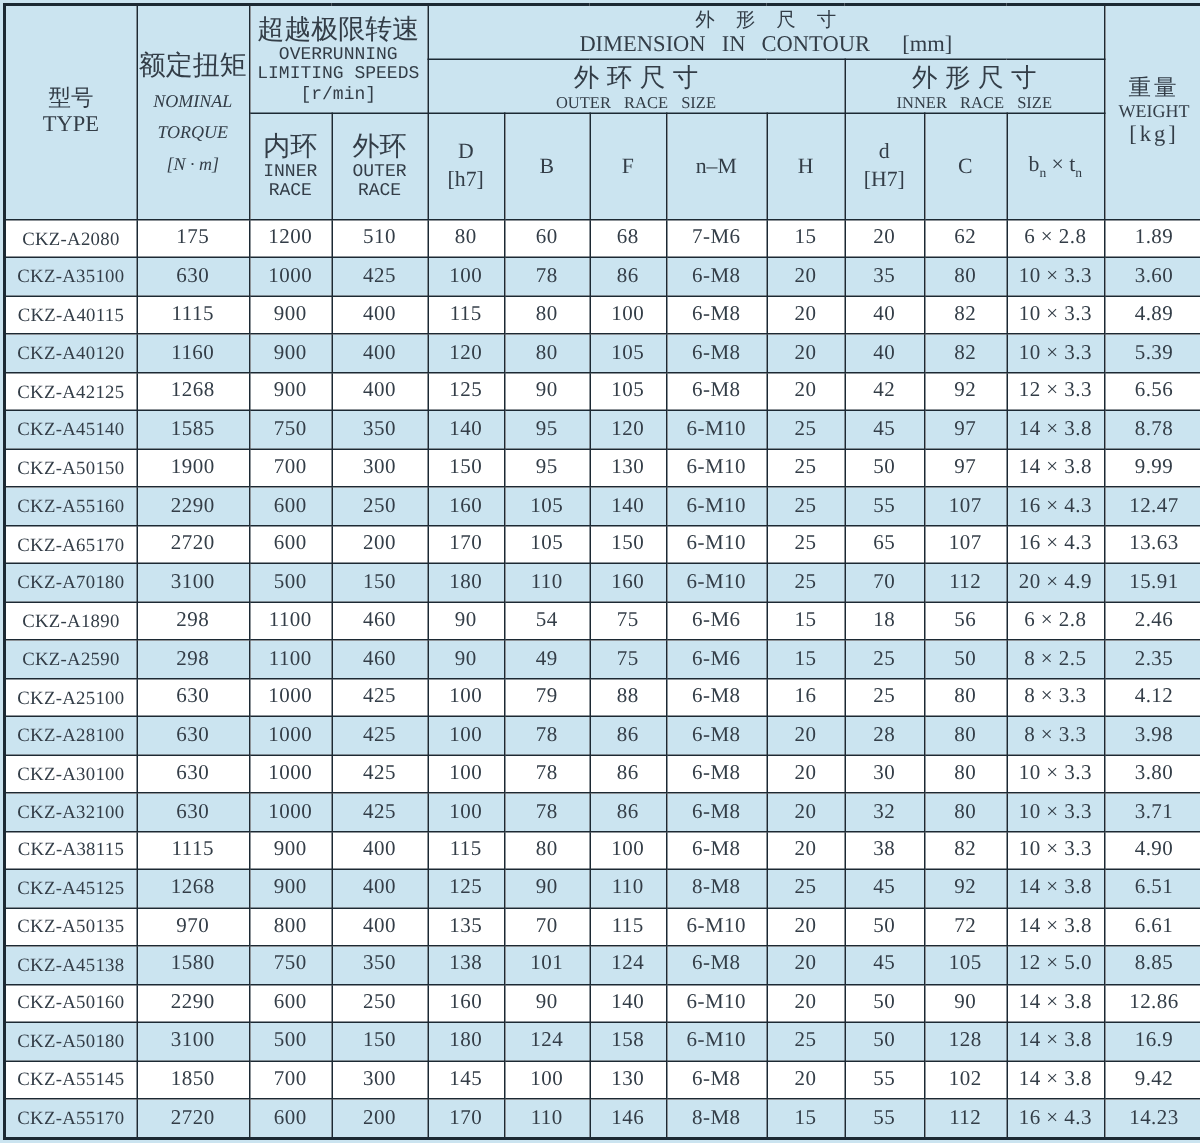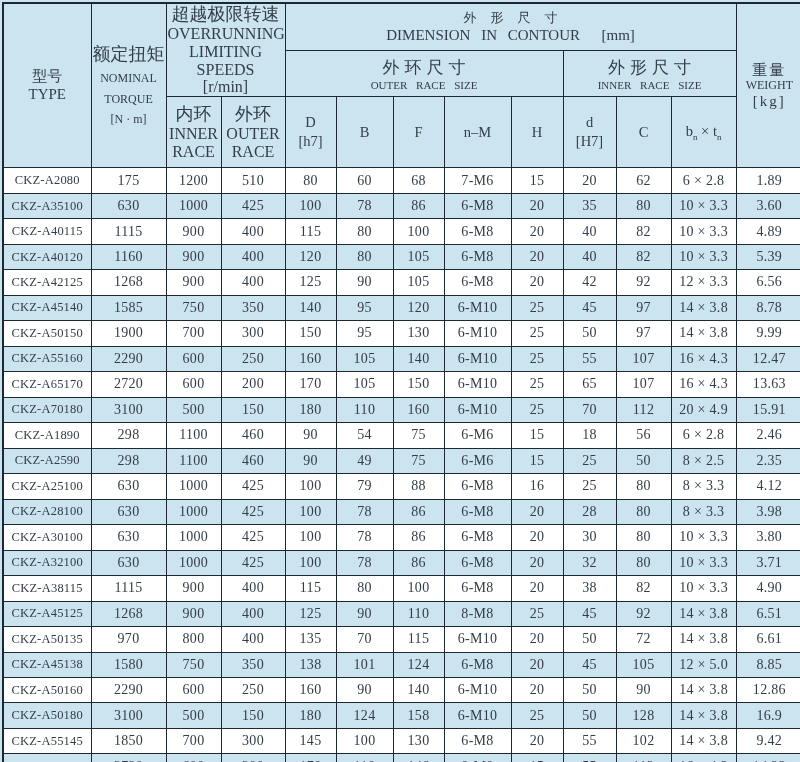--- a/index.html
+++ b/index.html
@@ -33,23 +33,23 @@
   }
   thead th { background: #cbe4f0; font-weight: normal; }
   tbody tr.stripe td { background: #cbe4f0; }
   tbody td { font-size: 14px; letter-spacing: 0.3px; }
   tbody td.model { font-size: 12.5px; letter-spacing: 0.2px; }
   tr.h1 { height: 32px; }
   tr.h2 { height: 33px; }
   tr.h3 { height: 71px; }
   .zh  { font-size: 18px; line-height: 1.15; }
   .en  { font-size: 12px; line-height: 1.15; }
-  .sm  { font-size: 16px; line-height: 1.12; }
+  .sm  { font-size: 12px; line-height: 1.12; font-family: Liberation Mono, monospace; }
   .gap-lg { }
-  .gap-md { margin-top: 7px; }
+  .gap-md { margin-top: 7px; font-style: italic; }
   .type-cell .zh, .type-cell .en { font-size: 15px; }
   .dim-zh { letter-spacing: 14px; text-indent: 14px; font-size: 13px; }
   .dim-en { word-spacing: 7px; font-size: 15px; }
   .size-zh { letter-spacing: 5px; text-indent: 5px; font-size: 17px; }
   .size-en { word-spacing: 6px; font-size: 11px; }
   .colname { font-size: 14.5px; line-height: 1.3; }
   .colname sub { font-size: 9px; }
   .weight-cell .zh { font-size: 15px; letter-spacing: 2px; }
 </style>
 </head>

